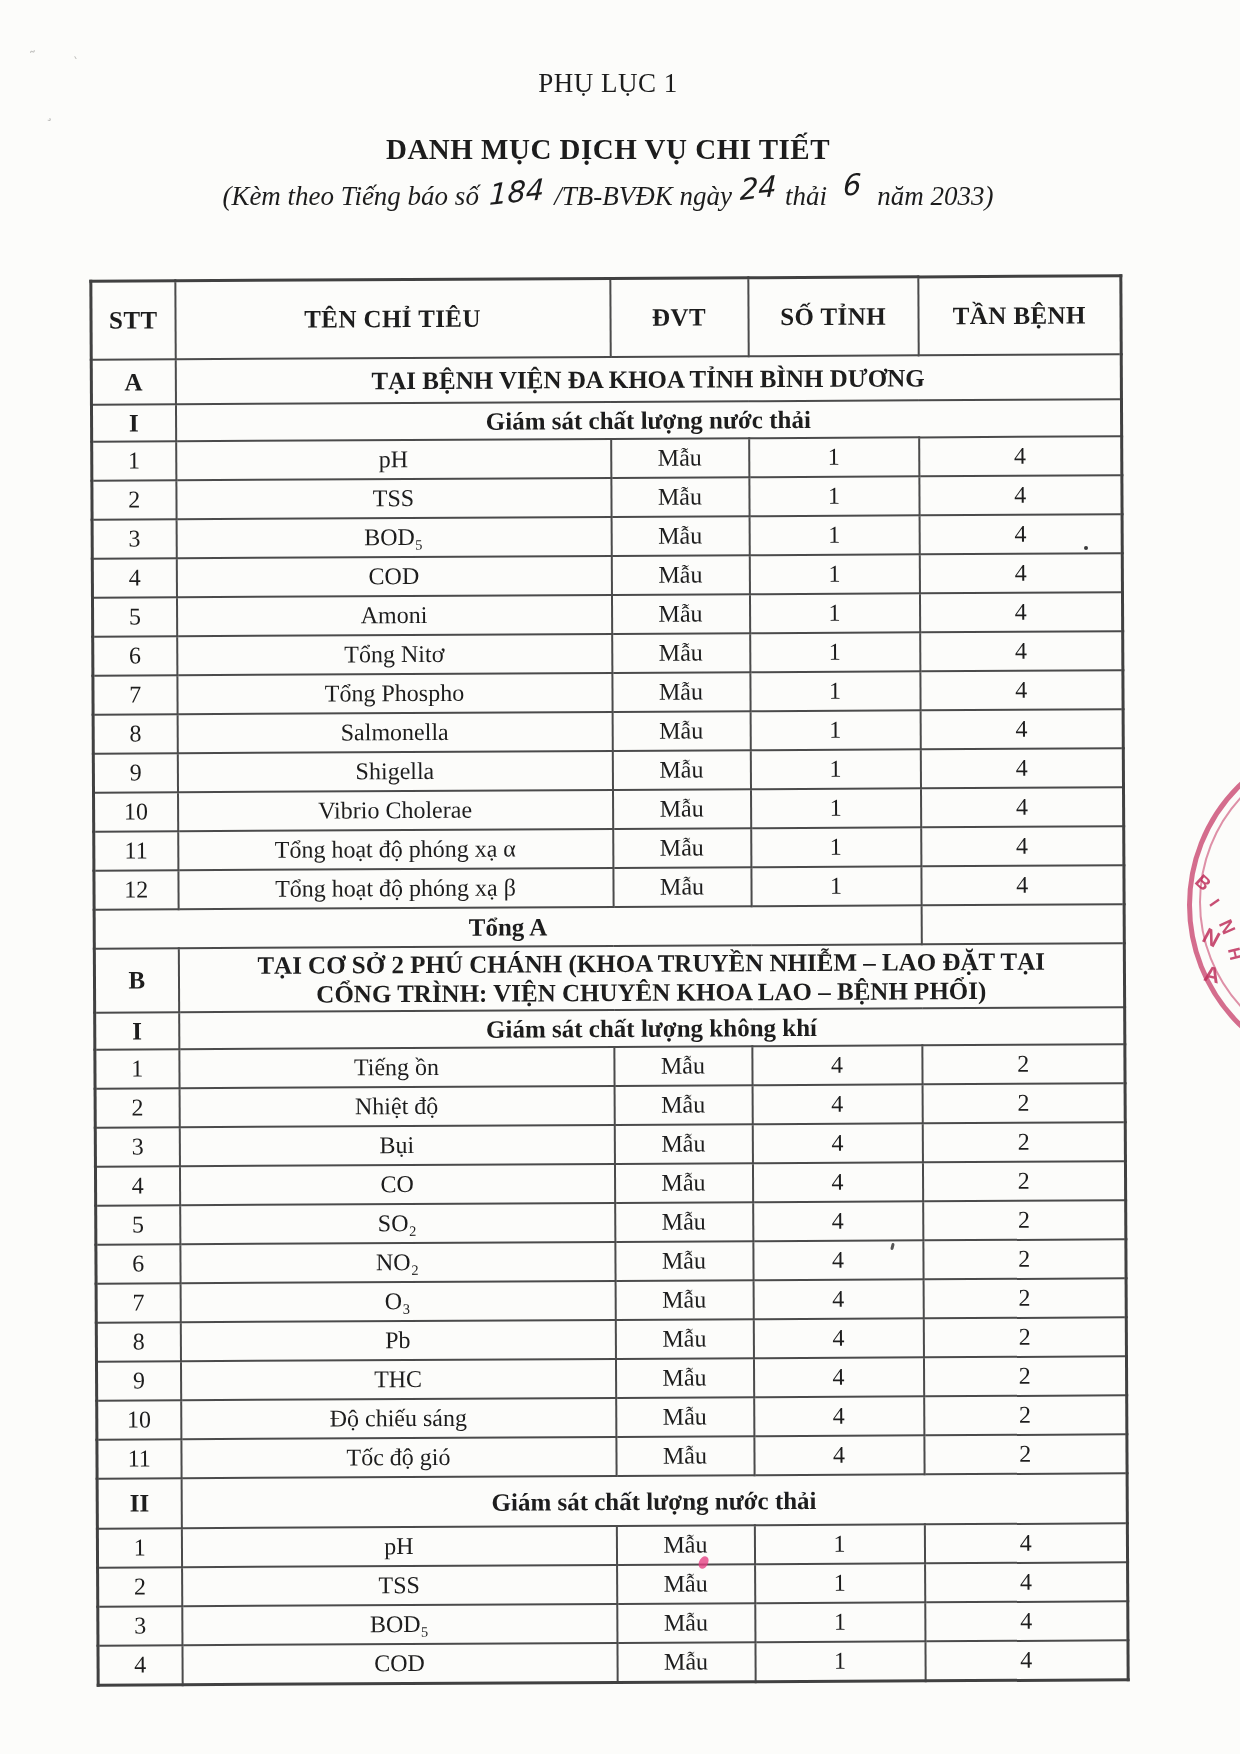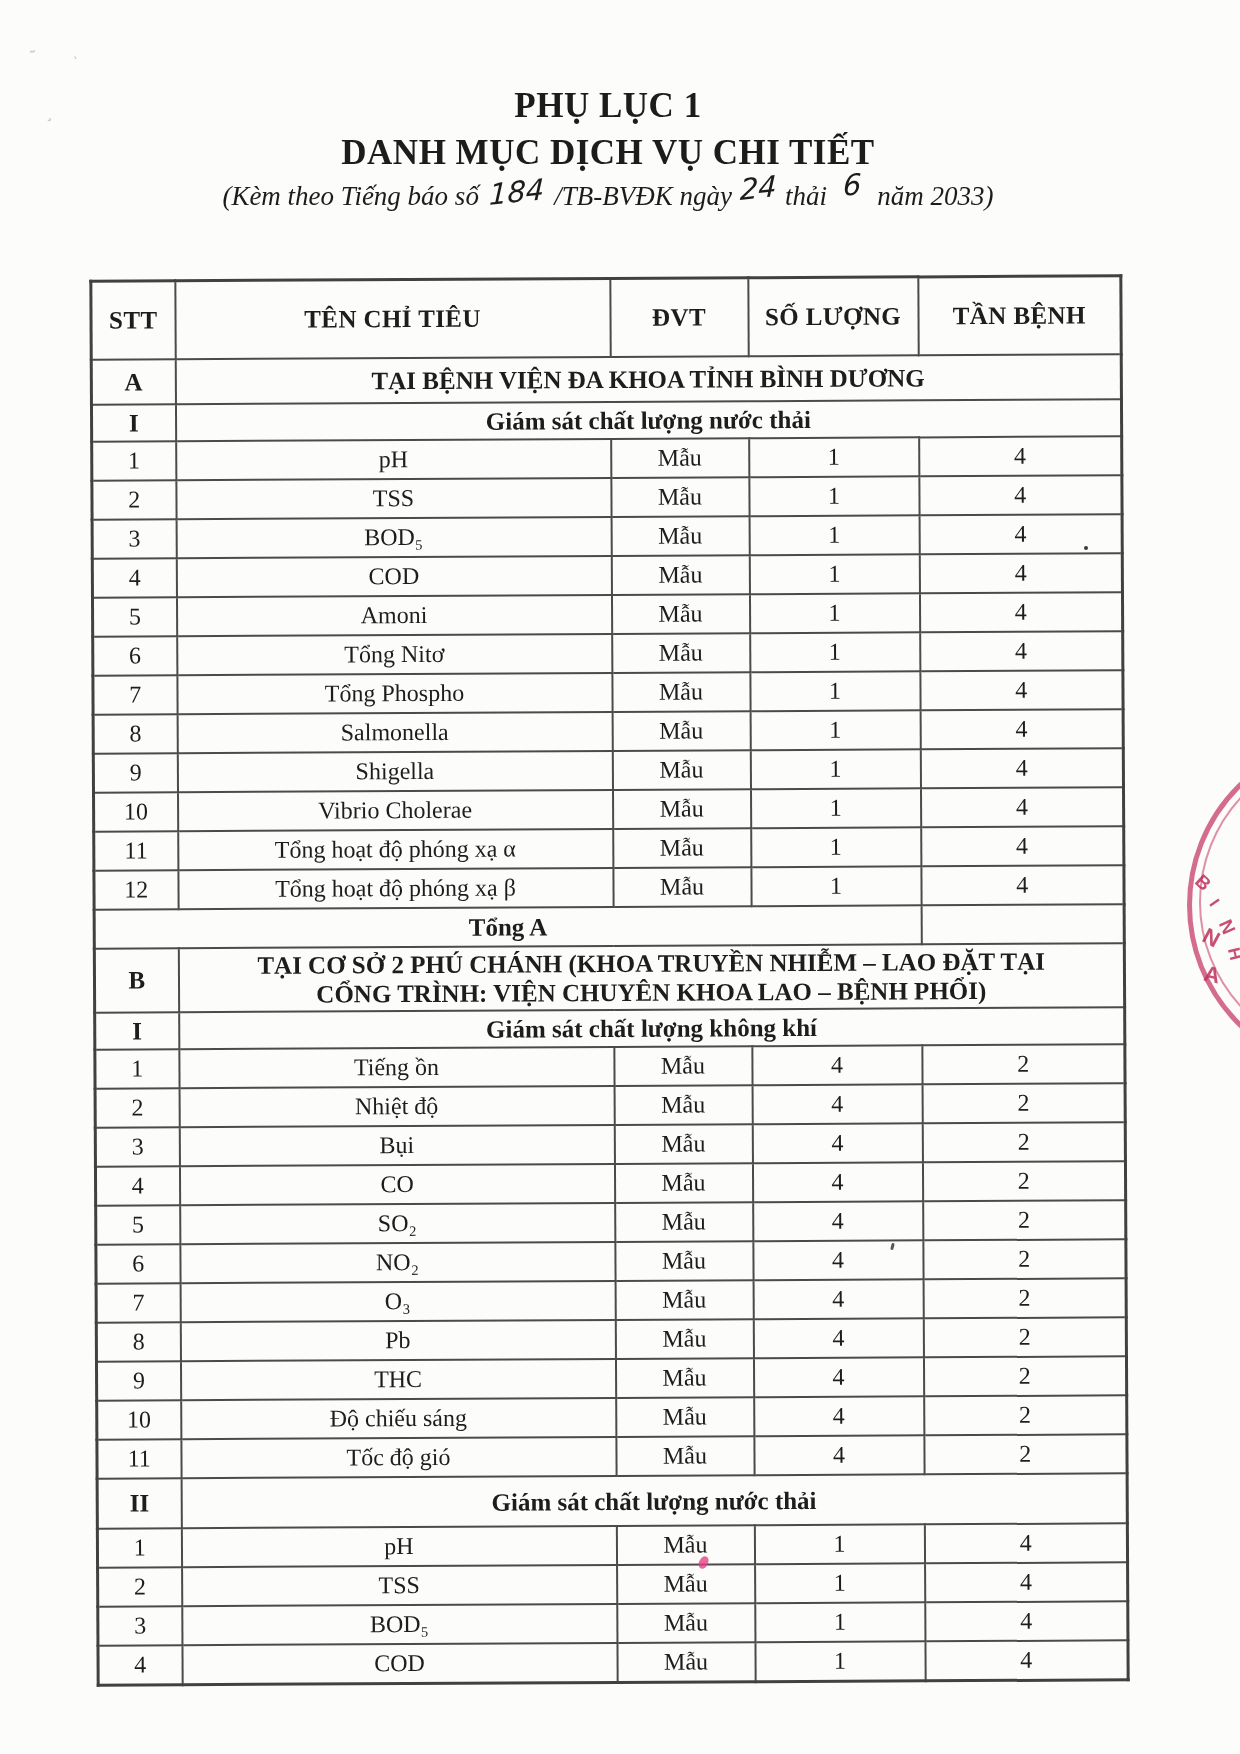--- a/index.html
+++ b/index.html
@@ -7,22 +7,22 @@
     position:relative;
     width:1240px;
     height:1754px;
     background:#fcfcfa;
     overflow:hidden;
     font-family:"Liberation Serif","DejaVu Serif",serif;
     color:#1c1c1c;
   }
   
   .doc-header{position:absolute;left:93px;top:0;width:1030px;text-align:center;}
-  .title-1{position:absolute;top:86px;left:0;width:100%;font-size:35px;font-weight:bold;letter-spacing:.5px;}
-  .title-2{position:absolute;top:133px;left:0;width:100%;font-size:35px;font-weight:bold;letter-spacing:.5px;}
+  .title-1{position:absolute;top:68px;left:0;width:100%;font-size:27px;font-weight:normal;letter-spacing:.5px;}
+  .title-2{position:absolute;top:133px;left:0;width:100%;font-size:29px;font-weight:bold;letter-spacing:.5px;}
   .note-line{position:absolute;top:178px;left:0;width:100%;font-size:27px;font-style:italic;white-space:nowrap;}
   .hand{
     display:inline-block;
     font-family:"DejaVu Sans",sans-serif;
     font-style:italic;
     font-size:29px;
     transform:rotate(-6deg) skewX(-8deg);
     position:relative;top:-3px;
     margin:0 10px;
   }
@@ -114,21 +114,21 @@
         <col style="width:435px">
         <col style="width:138px">
         <col style="width:170px">
         <col style="width:203px">
     </colgroup>
     <thead>
         <tr>
           <th>STT</th>
           <th>TÊN CHỈ TIÊU</th>
           <th>ĐVT</th>
-          <th>SỐ LƯỢNG</th>
+          <th>SỐ TỈNH</th>
           <th>TẦN BỆNH</th>
         </tr>
       </thead>
     <tbody>
         <tr class="row-secA">
           <td class="sec-no">A</td>
           <td class="sec-label" colspan="4">TẠI BỆNH VIỆN ĐA KHOA TỈNH BÌNH DƯƠNG</td>
         </tr>
         <tr class="row-secI">
           <td class="sec-no">I</td>

